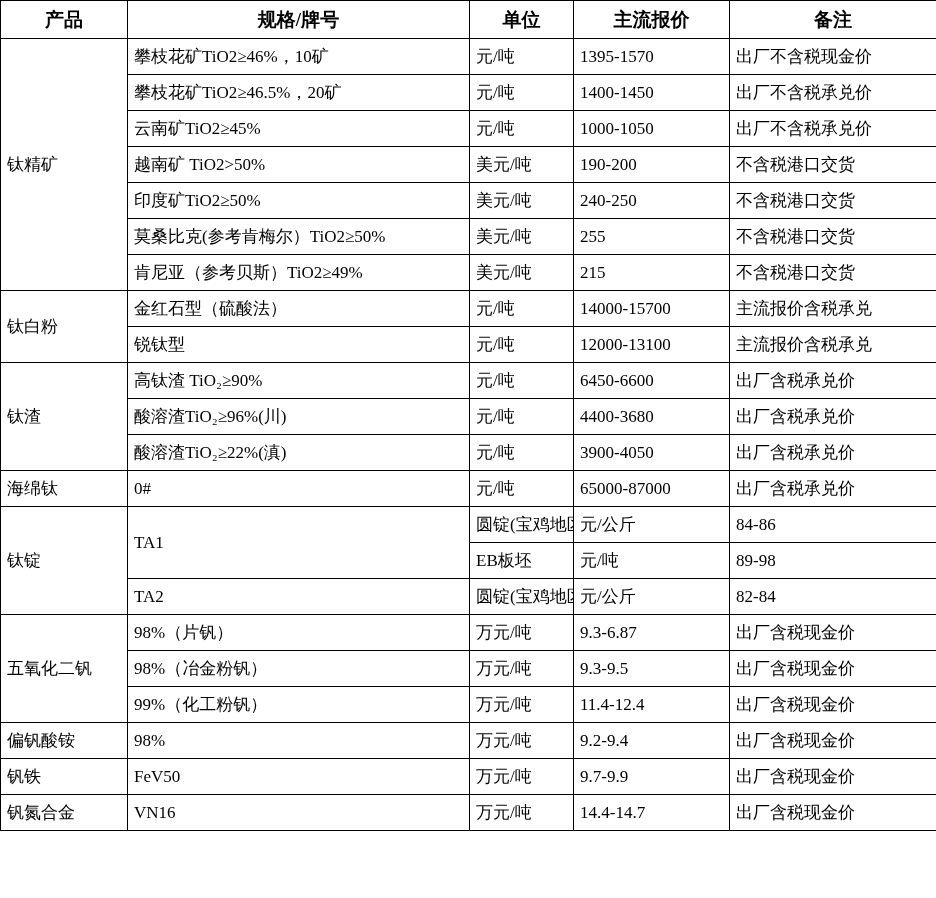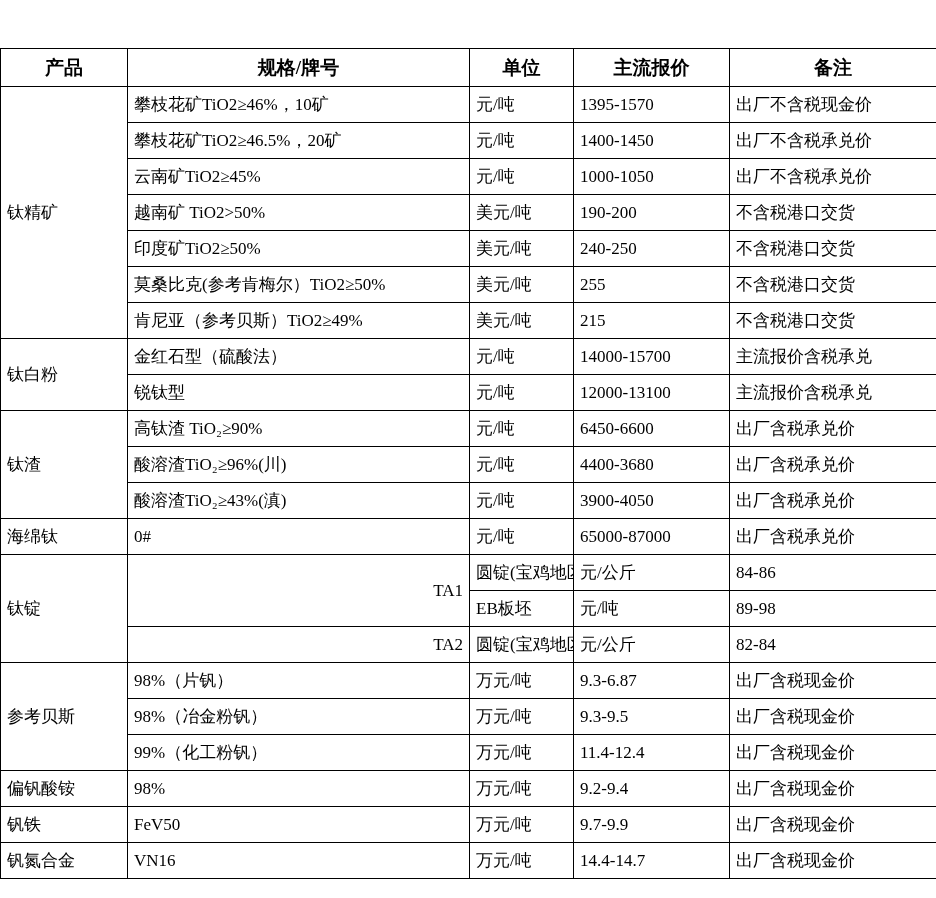--- a/index.html
+++ b/index.html
@@ -15,21 +15,20 @@
     width: 936px;
     height: 898px;
     box-sizing: border-box;
     position: relative;
     overflow: hidden;
   }
   table.price-table {
     width: 936px;
     border-collapse: collapse;
     table-layout: fixed;
-    margin-top: 48px;
   }
   table.price-table td,
   table.price-table th {
     border: 1px solid #000000;
     padding: 0 6px;
     font-size: 17px;
     line-height: 1.15;
     vertical-align: middle;
     font-weight: normal;
     height: 36px;
@@ -42,21 +41,21 @@
     font-weight: bold;
     font-size: 19px;
     height: 38px;
   }
   .c-left { text-align: left; }
   .cat-cell {
     font-weight: bold;
     font-size: 18px;
   }
   .grade-cell {
-    text-align: right;
+    text-align: left;
     font-size: 17px;
   }
   
   col.col-product { width: 127px; }
   col.col-spec    { width: 342px; }
   col.col-unit    { width: 104px; }
   col.col-price   { width: 156px; }
   col.col-remark  { width: 207px; }
   
   .spec-a { width: 90px; }
@@ -147,21 +146,21 @@
           <td class="c-left">6450-6600</td>
           <td class="c-left">出厂含税承兑价</td>
         </tr>
         <tr>
           <td class="c-left" colspan="1">酸溶渣TiO₂≥96%(川)</td>
           <td class="c-left">元/吨</td>
           <td class="c-left">4400-3680</td>
           <td class="c-left">出厂含税承兑价</td>
         </tr>
         <tr>
-          <td class="c-left" colspan="1">酸溶渣TiO₂≥43%(滇)</td>
+          <td class="c-left" colspan="1">酸溶渣TiO₂≥22%(滇)</td>
           <td class="c-left">元/吨</td>
           <td class="c-left">3900-4050</td>
           <td class="c-left">出厂含税承兑价</td>
         </tr>
         <tr>
           <td class="cat-cell" rowspan="1">海绵钛</td>
           <td class="c-left" colspan="1">0#</td>
           <td class="c-left">元/吨</td>
           <td class="c-left">65000-87000</td>
           <td class="c-left">出厂含税承兑价</td>
@@ -181,21 +180,21 @@
           <td class="c-left">出厂含税承兑价</td>
         </tr>
         <tr>
           <td class="grade-cell spec-a" rowspan="1">TA2</td>
           <td class="c-left spec-b">圆锭(宝鸡地区)</td>
           <td class="c-left">元/公斤</td>
           <td class="c-left">82-84</td>
           <td class="c-left">出厂含税承兑价</td>
         </tr>
         <tr>
-          <td class="cat-cell" rowspan="3">参考贝斯</td>
+          <td class="cat-cell" rowspan="3">五氧化二钒</td>
           <td class="c-left" colspan="1">98%（片钒）</td>
           <td class="c-left">万元/吨</td>
           <td class="c-left">9.3-6.87</td>
           <td class="c-left">出厂含税现金价</td>
         </tr>
         <tr>
           <td class="c-left" colspan="1">98%（冶金粉钒）</td>
           <td class="c-left">万元/吨</td>
           <td class="c-left">9.3-9.5</td>
           <td class="c-left">出厂含税现金价</td>

